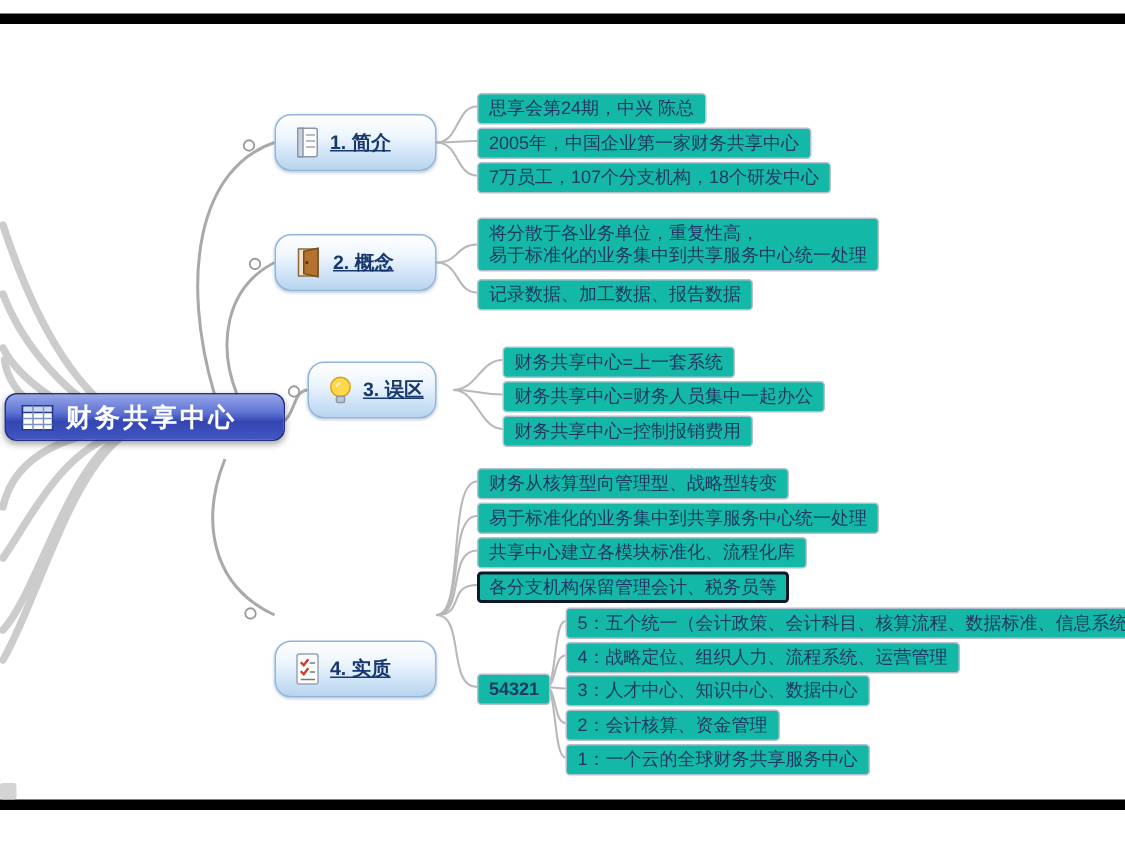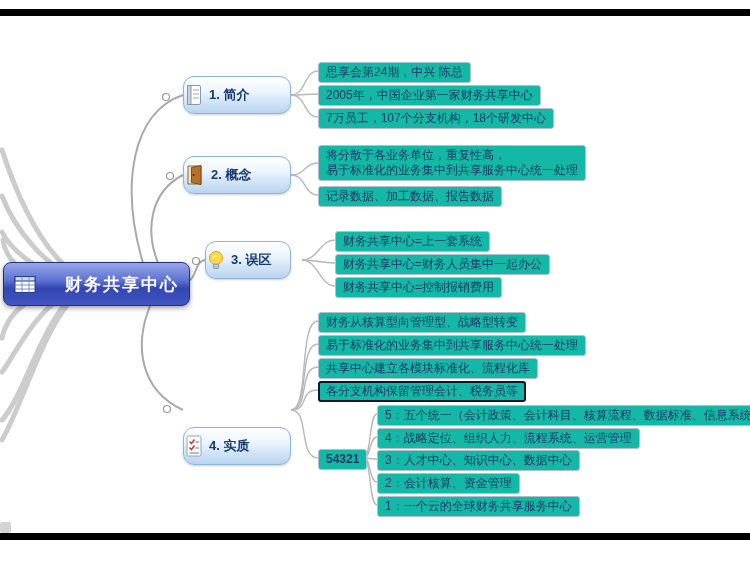--- a/index.html
+++ b/index.html
@@ -3,30 +3,30 @@
 <meta charset="utf-8">
 <style>
   html,body{margin:0;padding:0;background:#fff;}
   .stage{position:relative;width:750px;height:562px;background:#ffffff;overflow:hidden;
          font-family:"Liberation Sans","DejaVu Sans",sans-serif;}
   .bar{position:absolute;left:0;width:750px;height:7px;background:#000;}
   .bar.top{top:9px;} .bar.bottom{top:533px;}
   .scroll-nub{position:absolute;left:0;top:522px;width:11px;height:11px;background:#d4d4d4;border-radius:2px;}
   svg.wires{position:absolute;left:0;top:0;}
 
-  .central{position:absolute;left:3px;top:262px;width:187px;height:44px;box-sizing:border-box;
+  .central{position:absolute;left:3px;top:262px;width:187px;height:32px;box-sizing:border-box;
     display:flex;align-items:center;gap:8px;padding:0 10px;border-radius:8px;
     background:linear-gradient(180deg,#96a5ea 0%,#5d71d2 42%,#3446b2 60%,#4355c0 100%);
     border:1px solid #22307f;box-shadow:0 2px 5px rgba(0,0,0,.38);
-    color:#fff;font-weight:bold;font-size:17px;letter-spacing:2px;white-space:nowrap;justify-content:space-between;}
+    color:#fff;font-weight:bold;font-size:17px;letter-spacing:2px;white-space:nowrap;}
 
   .branch{position:absolute;height:38px;box-sizing:border-box;display:flex;align-items:center;gap:6px;
-    padding:0 1px;border:1px solid #8fb6d9;border-radius:11px;
+    padding:0 12px;border:1px solid #8fb6d9;border-radius:11px;
     background:linear-gradient(180deg,#ffffff 0%,#ecf5fd 40%,#d2e5f8 68%,#b9d4ef 100%);
-    box-shadow:0 1px 2px rgba(60,90,140,.3);color:#17386e;font-weight:bold;font-size:13px;white-space:nowrap;}
+    box-shadow:0 1px 2px rgba(60,90,140,.3);color:#17386e;font-weight:bold;font-size:13px;white-space:nowrap;text-decoration:underline;}
 
   .leaf{position:absolute;background:#14b8a6;border:1px solid #b3bfce;border-radius:3px;
     padding:2px 7px;font-size:12px;line-height:15px;color:#1f3864;white-space:nowrap;}
   .leaf .line{display:block;}
   .leaf.selected{border:2px solid #0f172a;padding:1px 6px;}
   .leaf.bold{font-weight:bold;}
   .icon{display:inline-flex;align-items:center;}
 </style>
 </head>
 <body>

